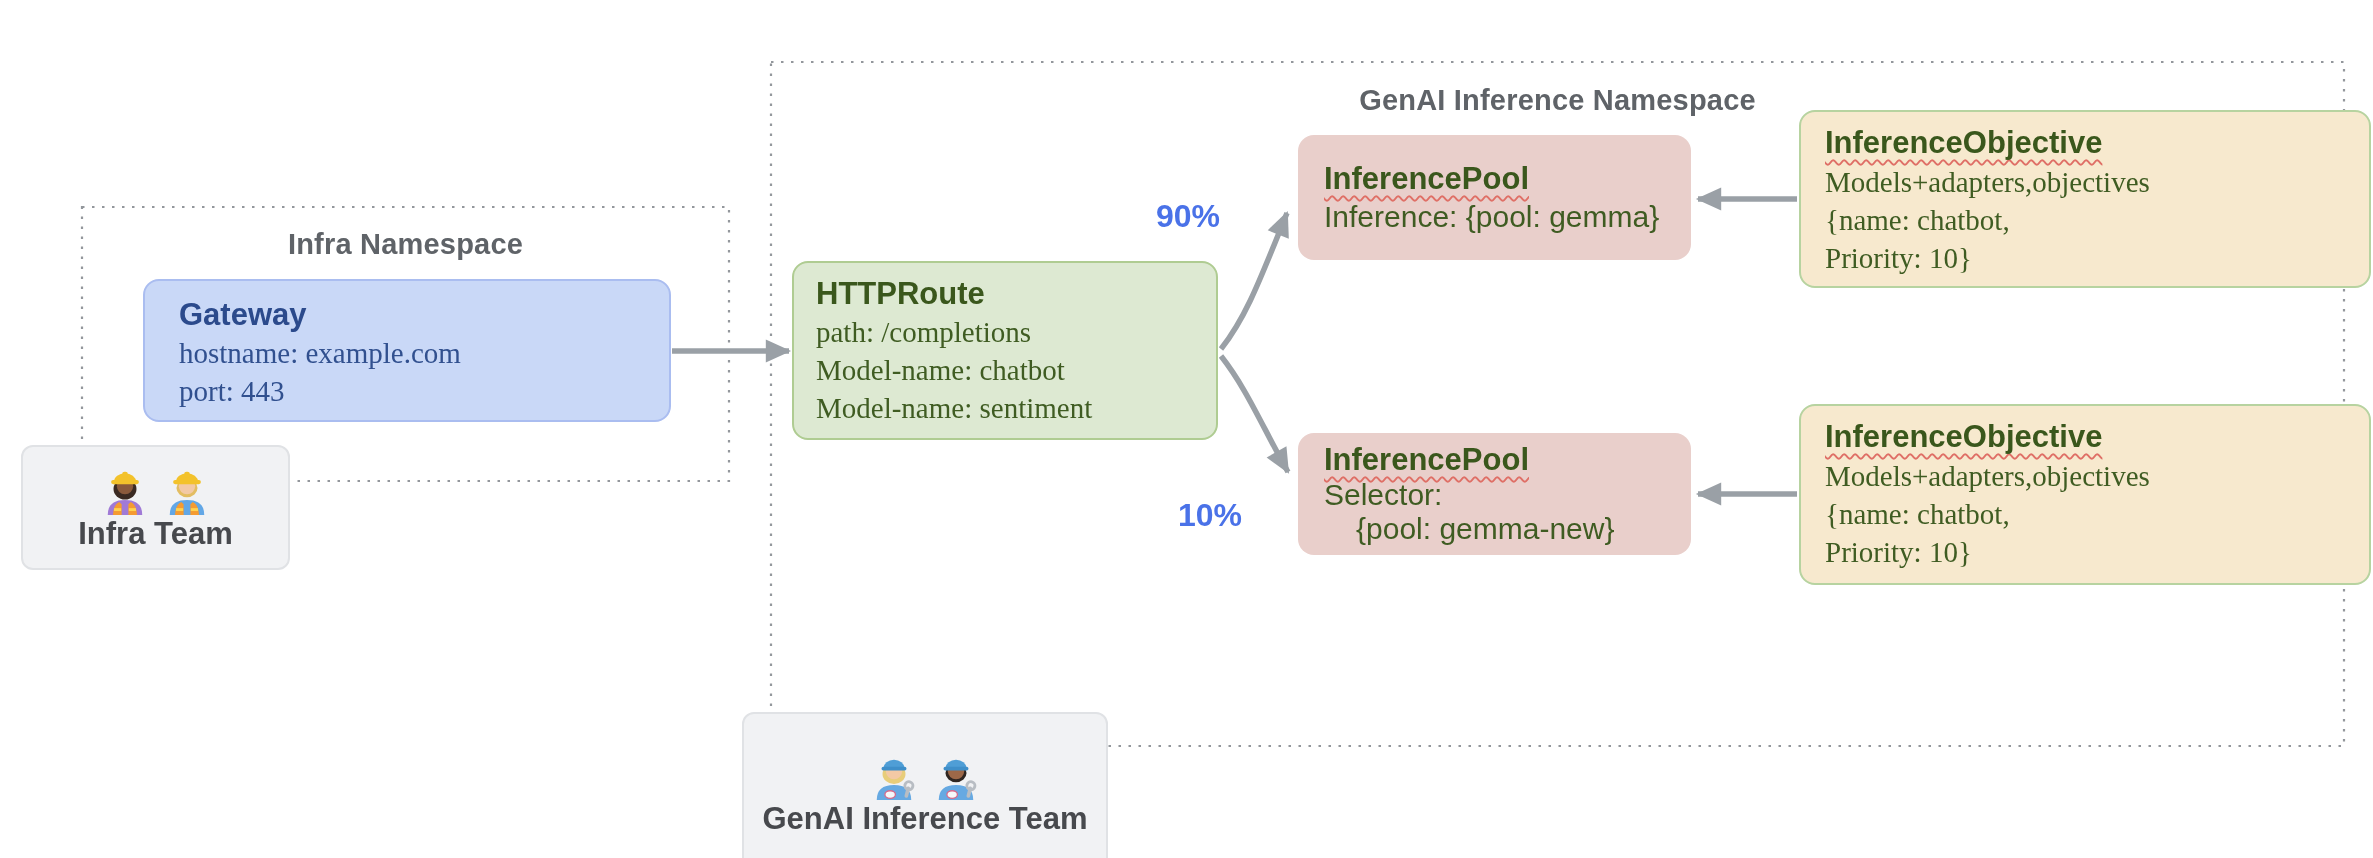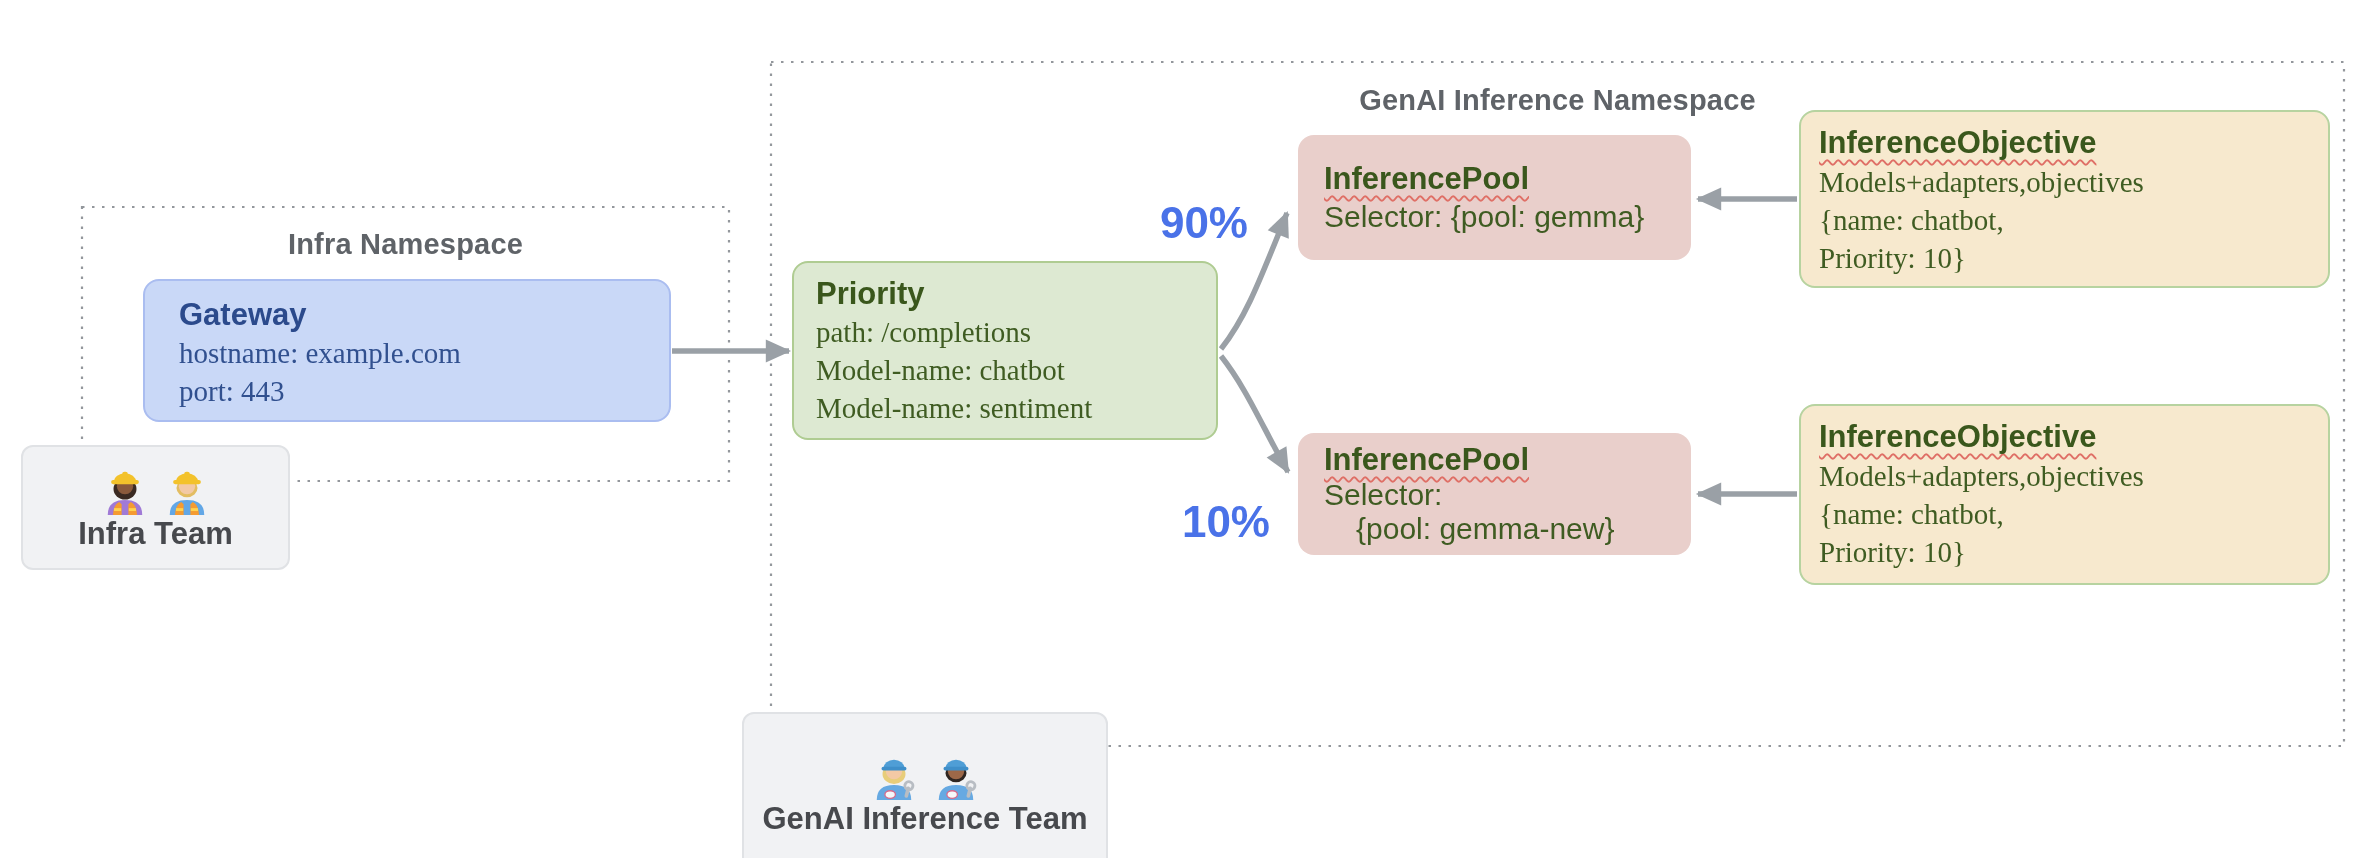--- a/index.html
+++ b/index.html
@@ -47,39 +47,39 @@
   }
   .pool .box-title{color:var(--green_title,#3a571c);}
   .pool-primary{left:1298px;top:135px;width:393px;height:125px;}
   .pool-canary{left:1298px;top:433px;width:393px;height:122px;}
   .pool-canary .box-title{line-height:36px;}
   .pool-canary .sansline{line-height:34px;}
   .indent{padding-left:32px;}
 
   .objective{
     background:var(--objective_fill,#f7e9ce);border:2px solid var(--objective_border,#b7d3a0);
-    padding:11px 18px;width:531px;
+    padding:11px 24px;width:572px;
   }
   .objective .box-title{color:var(--green_title,#3a571c);line-height:40px;}
   .objective .mono{color:var(--green_text,#3f5c22);}
   .objective-primary{left:1799px;top:110px;height:178px;}
   .objective-canary{left:1799px;top:404px;height:181px;}
 
   .team{
     background:var(--team_fill,#f1f2f4);border:2px solid var(--team_border,#e0e2e5);
     border-radius:12px;display:flex;flex-direction:column;align-items:center;
     justify-content:center;gap:1px;
   }
   .team-infra{left:21px;top:445px;width:269px;height:125px;}
   .team-genai{left:742px;top:668px;width:366px;height:160px;margin-top:44px;}
   .team-label{font-size:31px;font-weight:700;color:var(--team_text,#47494d);}
   .icon-row{display:flex;gap:16px;align-items:flex-end;}
 
   .pct{
-    position:absolute;width:92px;text-align:right;font-size:44px;font-weight:700;
+    position:absolute;width:92px;font-size:32px;font-weight:700;
     color:var(--percent,#4a72e8);
   }
   .pct-90{left:1156px;top:198px;}
   .pct-10{left:1178px;top:497px;}
 </style>
 </head>
 <body>
 
 <div class="canvas">
 
@@ -103,32 +103,32 @@
   <div class="ns-title" style="left:771px;top:84px;width:1573px;">GenAI Inference Namespace</div>
   <div class="ns-title" style="left:82px;top:228px;width:647px;">Infra Namespace</div>
 
   <div class="node gateway">
     <div class="box-title">Gateway</div>
     <div class="mono">hostname: example.com</div>
     <div class="mono">port: 443</div>
   </div>
 
   <div class="node httproute">
-    <div class="box-title">Priority</div>
+    <div class="box-title">HTTPRoute</div>
     <div class="mono">path: /completions</div>
     <div class="mono">Model-name: chatbot</div>
     <div class="mono">Model-name: sentiment</div>
   </div>
 
   <div class="pct pct-90">90%</div>
   <div class="pct pct-10">10%</div>
 
   <div class="node pool pool-primary">
     <div class="box-title"><span class="misspelled">InferencePool</span></div>
-    <div class="sansline">Selector: {pool: gemma}</div>
+    <div class="sansline">Inference: {pool: gemma}</div>
   </div>
 
   <div class="node pool pool-canary">
     <div class="box-title"><span class="misspelled">InferencePool</span></div>
     <div class="sansline">Selector:</div>
     <div class="sansline indent">{pool: gemma-new}</div>
   </div>
 
   <div class="node objective objective-primary">
     <div class="box-title"><span class="misspelled">InferenceObjective</span></div>

